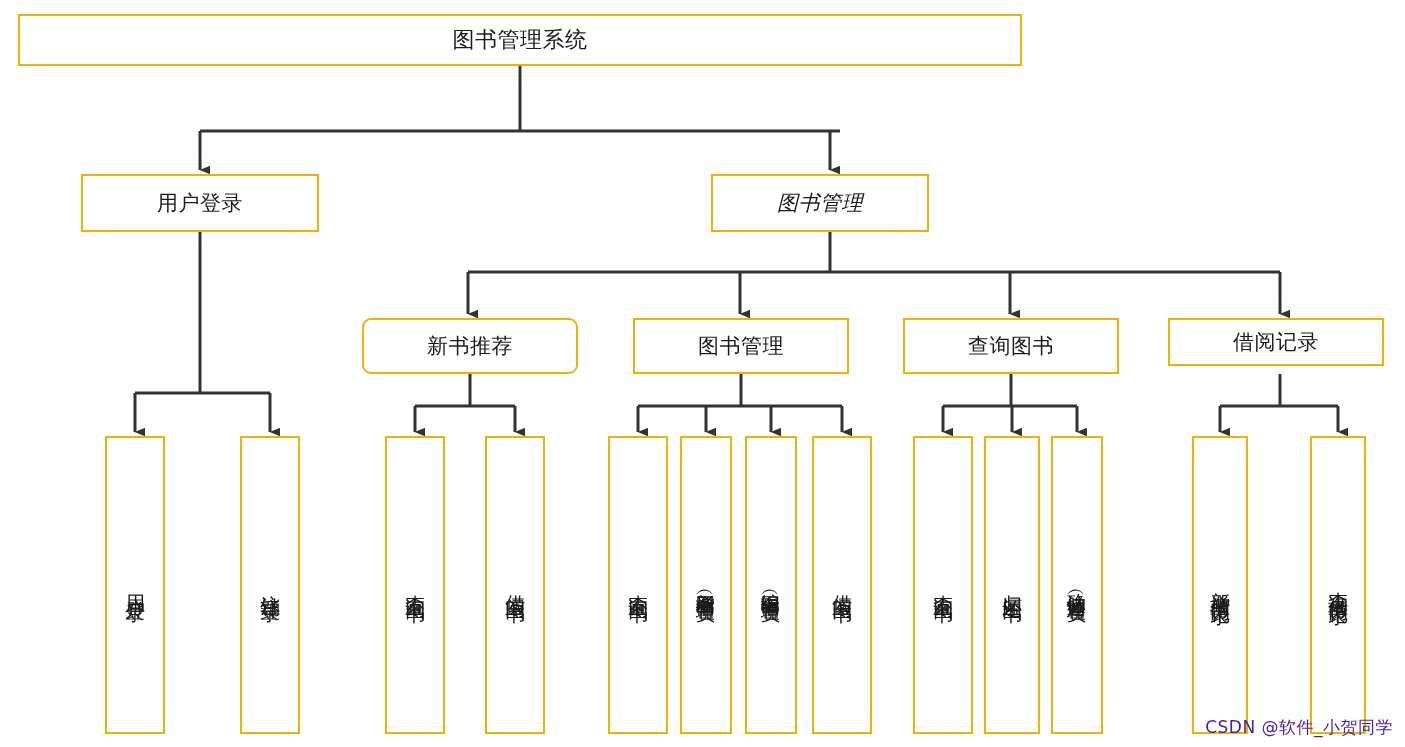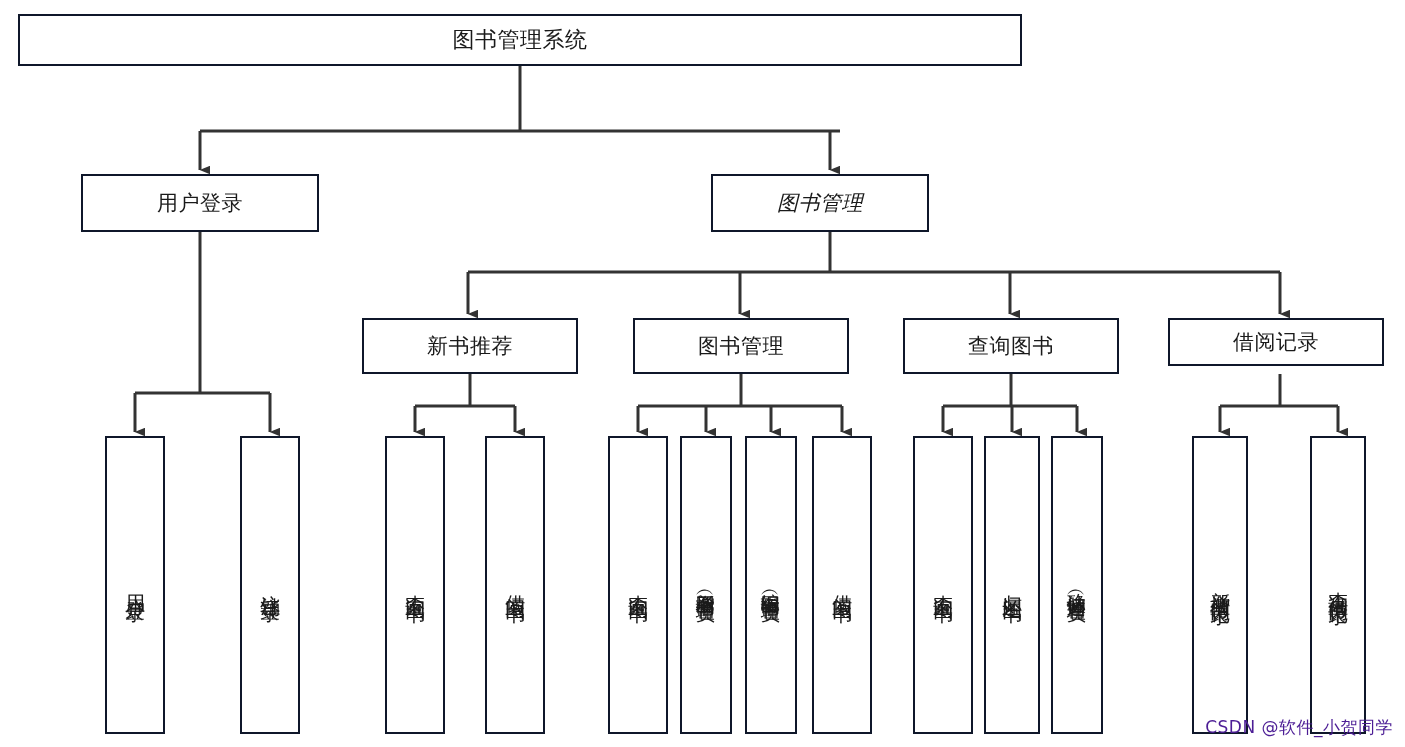--- a/index.html
+++ b/index.html
@@ -23,21 +23,21 @@
     left: 0;
     top: 0;
     width: 1405px;
     height: 747px;
     pointer-events: none;
   }
   .node {
     position: absolute;
     box-sizing: border-box;
     background: #ffffff;
-    border: 2px solid #0f172a;
+    border: 2px solid #eab308;
     display: flex;
     align-items: center;
     justify-content: center;
     text-align: right;
     color: #1a1a1a;
     z-index: 2;
   }
   .node-label {
     display: block;
     line-height: 1.18;
@@ -155,21 +155,21 @@
     <span class="node-label">图书管理系统</span>
   </div>
 
   <div class="node h-node" style="left:81px; top:174px; width:238px; height:58px;">
     <span class="node-label">用户登录</span>
   </div>
   <div class="node h-node" style="left:711px; top:174px; width:218px; height:58px;font-style:italic;">
     <span class="node-label">图书管理</span>
   </div>
 
-  <div class="node h-node" style="left:362px; top:318px; width:216px; height:56px;">
+  <div class="node h-node" style="left:362px; top:318px; width:216px; height:56px;border-radius:9px;">
     <span class="node-label">新书推荐</span>
   </div>
   <div class="node h-node" style="left:633px; top:318px; width:216px; height:56px;">
     <span class="node-label">图书管理</span>
   </div>
   <div class="node h-node" style="left:903px; top:318px; width:216px; height:56px;">
     <span class="node-label">查询图书</span>
   </div>
   <div class="node h-node" style="left:1168px; top:318px; width:216px; height:48px;">
     <span class="node-label">借阅记录</span>

